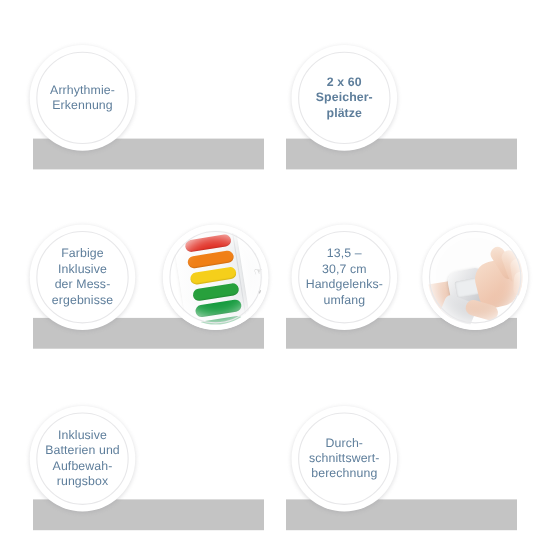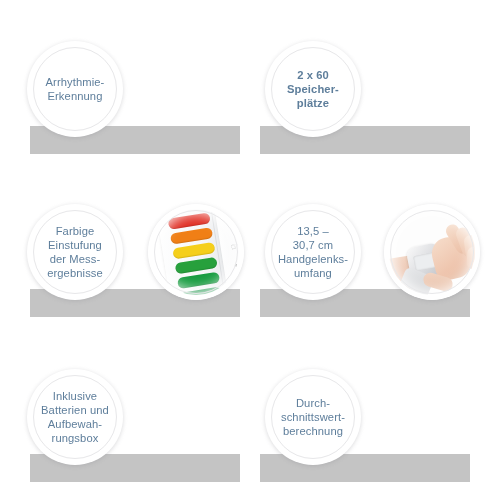--- a/index.html
+++ b/index.html
@@ -250,21 +250,21 @@
   <div class="badge pos-r1c2">
     <div class="badge-inner-ring"></div>
     <div class="badge-text">2 x 60
 Speicher-
 plätze</div>
   </div>
 
   <div class="badge pos-r2c1">
     <div class="badge-inner-ring"></div>
     <div class="badge-text">Farbige
-Einstufung
+Inklusive
 der Mess-
 ergebnisse</div>
   </div>
 
   <div class="badge photo pos-r2c2">
     <div class="photo-clip">
       <div class="device-art">
         <div class="device-body"></div>
         <div class="device-panel"></div>
 

